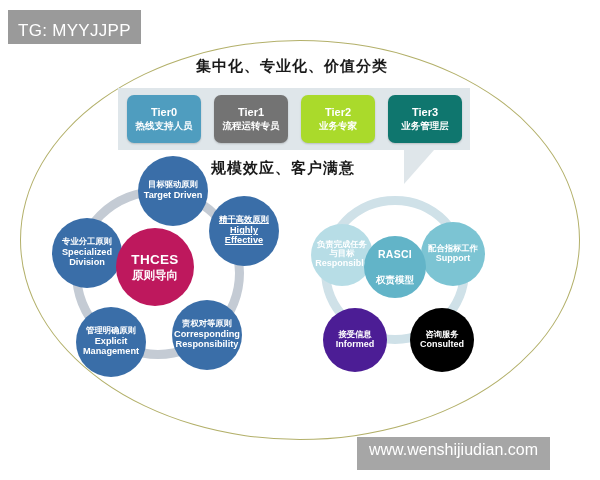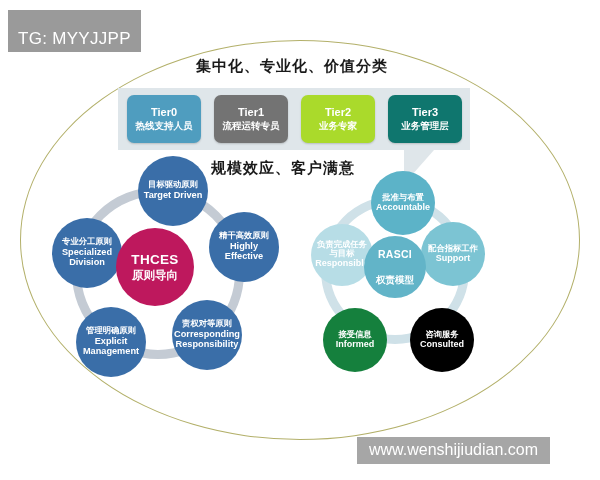--- a/index.html
+++ b/index.html
@@ -9,31 +9,31 @@
     font-family:"Liberation Sans","DejaVu Sans",sans-serif;
     position:relative;
   }
   #stage{position:absolute;left:0;top:0;width:600px;height:480px;}
 
   
   .tg-tag{
     position:absolute;left:8px;top:10px;
     background:#9a9a9a;color:#ffffff;
     font-size:17px;letter-spacing:.3px;
-    padding:20px 10px 5px 10px;
+    padding:12px 10px 5px 10px;
     line-height:1;
     white-space:nowrap;
     z-index:40;
   }
   
   .watermark{
     position:absolute;left:357px;top:437px;
     background:#a6a6a6;color:#ffffff;
     font-size:16px;
-    padding:5px 12px 6px 12px;
+    padding:5px 12px 12px 12px;
     line-height:1;white-space:nowrap;
     z-index:40;
   }
 
   
   .ellipse{
     position:absolute;left:20px;top:40px;width:560px;height:400px;
     border:1.2px solid #b3b06a;border-radius:50%;
     box-sizing:border-box;
     background:#ffffff;
@@ -107,34 +107,34 @@
   }
   .bub .en{font-weight:bold;line-height:1.1;}
 
   
   .blue{background:#3a6ea8;}
   #b-center{left:116px;top:228px;width:78px;height:78px;background:#be185d;z-index:12;}
   #b-center .cn{font-size:11.5px;}
   #b-center .en{font-size:13.5px;letter-spacing:.3px;margin-bottom:1px;}
   #b-top{left:138px;top:156px;width:70px;height:70px;}
   #b-left{left:52px;top:218px;width:70px;height:70px;}
-  #b-right{left:209px;top:212px;width:70px;height:70px;}
+  #b-right{left:209px;top:196px;width:70px;height:70px;text-decoration:underline;}
   #b-bl{left:76px;top:307px;width:70px;height:70px;}
   #b-bc{left:172px;top:300px;width:70px;height:70px;}
   .blue .cn{font-size:8.3px;}
   .blue .en{font-size:9.2px;}
 
   
   #r-center{left:364px;top:236px;width:62px;height:62px;background:#62b4c8;z-index:12;}
   #r-center .cn{font-size:9.5px;}
   #r-center .en{font-size:10.5px;letter-spacing:.3px;margin-bottom:14px;}
   #r-top{left:371px;top:171px;width:64px;height:64px;background:#5cb3c8;}
   #r-left{left:311px;top:224px;width:62px;height:62px;background:#b7dde6;}
   #r-right{left:421px;top:222px;width:64px;height:64px;background:#7cc4d3;}
-  #r-bl{left:323px;top:308px;width:64px;height:64px;background:#15803d;}
+  #r-bl{left:323px;top:308px;width:64px;height:64px;background:#4c1d95;}
   #r-br{left:410px;top:308px;width:64px;height:64px;background:#000000;}
   #r-top .cn,#r-left .cn,#r-right .cn,#r-bl .cn,#r-br .cn{font-size:8.3px;}
   #r-top .en,#r-left .en,#r-right .en,#r-bl .en,#r-br .en{font-size:9px;}
   #r-left{color:#ffffff;}
 </style>
 </head>
 <body>
 
 <div id="stage">
 
@@ -188,24 +188,20 @@
   </div>
   <div class="bub blue" id="b-bc">
     <div class="cn">责权对等原则</div>
     <div class="en">Corresponding Responsibility</div>
   </div>
 
   <div class="bub" id="r-center">
     <div class="en">RASCI</div>
     <div class="cn">权责模型</div>
   </div>
-  <div class="bub" id="r-top">
-    <div class="cn">批准与布置</div>
-    <div class="en">Accountable</div>
-  </div>
   <div class="bub" id="r-left">
     <div class="cn">负责完成任务与目标</div>
     <div class="en">Responsible</div>
   </div>
   <div class="bub" id="r-right">
     <div class="cn">配合指标工作</div>
     <div class="en">Support</div>
   </div>
   <div class="bub" id="r-bl">
     <div class="cn">接受信息</div>

